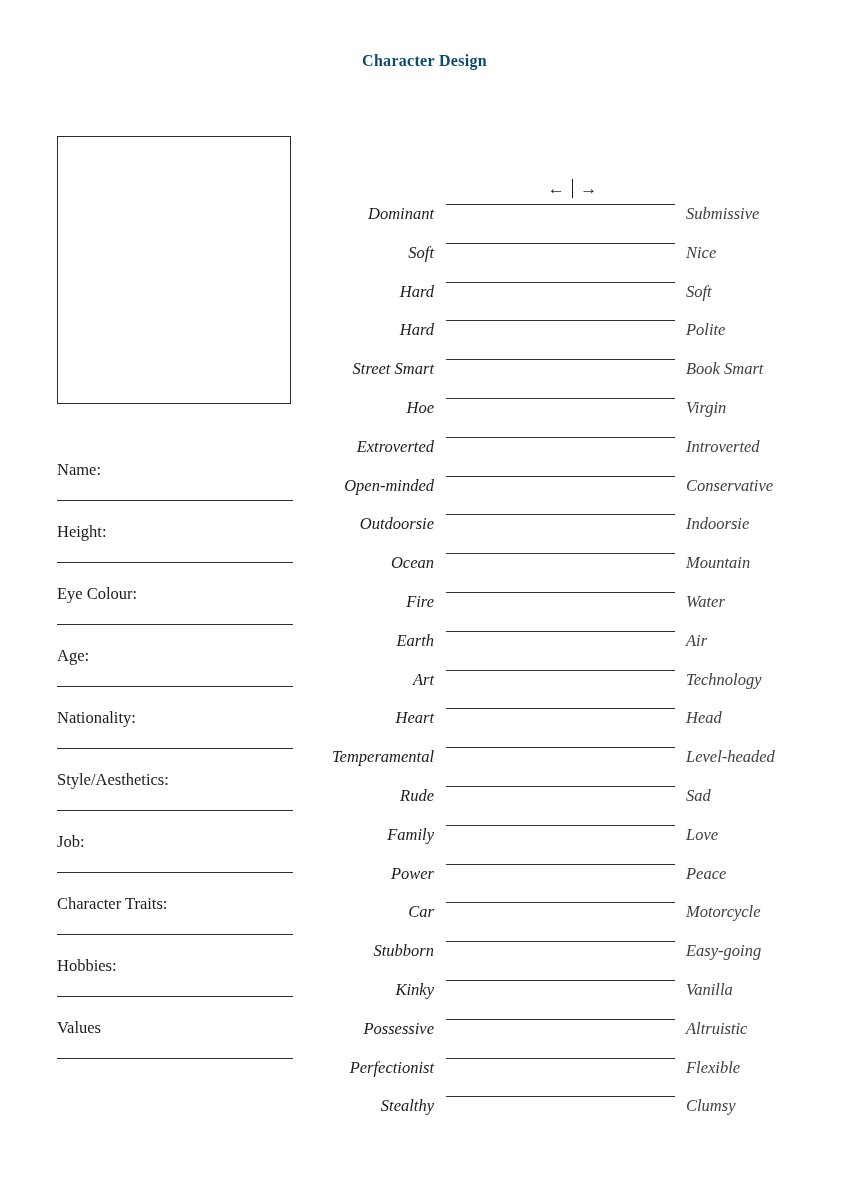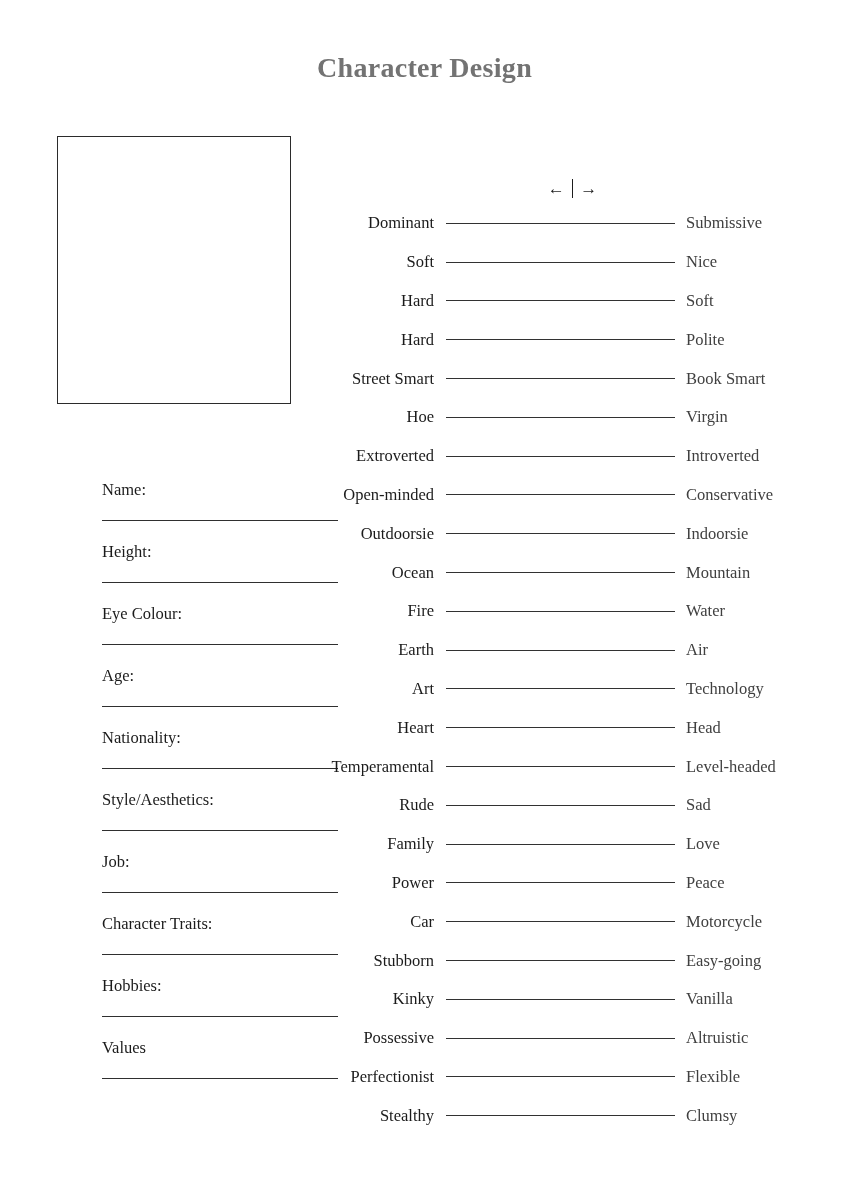--- a/index.html
+++ b/index.html
@@ -16,24 +16,24 @@
     overflow: hidden;
   }
 
   
   .page-title {
     position: absolute;
     top: 52px;
     left: 0;
     width: 849px;
     text-align: center;
-    font-size: 28px;
+    font-size: 16px;
     font-weight: bold;
     letter-spacing: 0.3px;
-    color: #737373;
+    color: #0c4a6e;
   }
 
   
   .left-col {
     position: absolute;
     left: 57px;
     top: 136px;
     width: 236px;
   }
 
@@ -41,23 +41,22 @@
     width: 234px;
     height: 268px;
     border: 1.6px solid #2b2b2b;
     background: #ffffff;
     box-sizing: border-box;
   }
 
   .fields {
     position: absolute;
     left: 57px;
-    top: 459px;
+    top: 439px;
     width: 236px;
-    margin-left: 45px;
   }
 
   .field-row {
     height: 62px;
     position: relative;
   }
   .field-label {
     position: absolute;
     left: 0;
     bottom: 22px;
@@ -106,22 +105,23 @@
   .arrow-right { margin-left: 7px; }
   .scale-divider {
     width: 1.6px;
     height: 19px;
     background: #1d1d1d;
     vertical-align: middle;
   }
 
   .trait-row {
     display: flex;
-    align-items: center;
+    align-items: flex-start;
     height: 38.8px;
+    font-style: italic;
   }
   .trait-left {
     width: 116px;
     text-align: right;
     font-size: 16.5px;
     white-space: nowrap;
     color: #1b1b1b;
     padding-right: 12px;
     box-sizing: border-box;
   }

